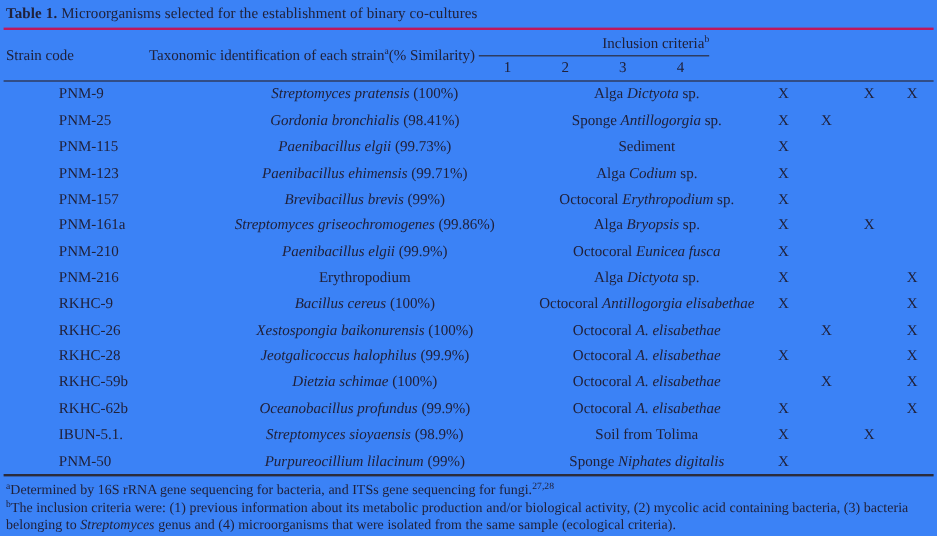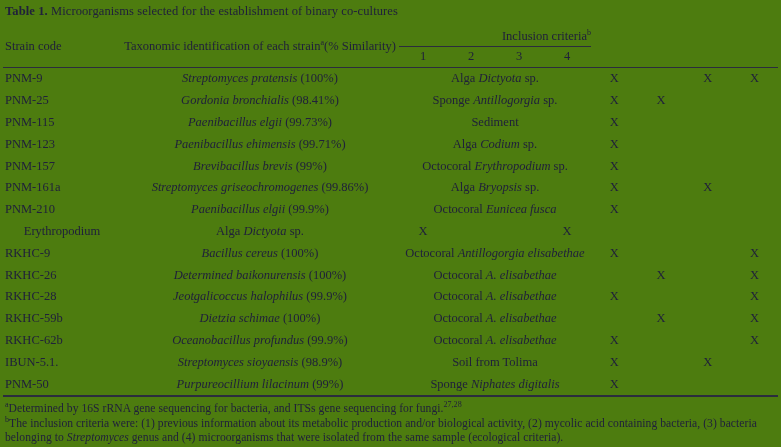--- a/index.html
+++ b/index.html
@@ -1,29 +1,29 @@
 <!DOCTYPE html>
 <html><head>
 <meta charset="utf-8">
 <style>
   html,body{margin:0;padding:0;background:#ffffff;}
   .page{
     position:relative;
     width:781px;height:447px;
     box-sizing:border-box;
-    background:#4d7c0f;
+    background:#3b82f6;
     color:#20213a;
     font-family:"Liberation Serif", serif;
     font-size:12.5px;
     padding:3px 3px 0 3px;
     overflow:hidden;
   }
   .caption{padding:1px 1px 4px 2px;letter-spacing:0.1px;}
   .caption b{font-weight:bold;}
-  .tbl{border-top:2px solid #4d7c0f;border-bottom:2px solid #2b2c3d;}
+  .tbl{border-top:2px solid #be185d;border-bottom:2px solid #2b2c3d;}
   .thead{
     display:grid;
     grid-template-columns:118px 278px 192px 1fr;
     border-bottom:1.5px solid #2b2c3d;
     min-height:42px;
   }
   .hc{display:flex;align-items:center;justify-content:center;text-align:center;line-height:15px;}
   .hc.strain{justify-content:flex-start;padding-left:2px;text-align:left;}
   .hc.taxon{flex-direction:row;}
   .hc.criteria{flex-direction:column;justify-content:flex-end;padding:0;align-items:stretch;}
@@ -32,20 +32,21 @@
     display:grid;grid-template-columns:repeat(4,1fr);
     border-top:1px solid #2b2c3d;
     padding:2px 0 3px 0;
   }
   .crit-nums .cn{text-align:center;}
   .tbody .trow{
     display:grid;
     grid-template-columns:118px 278px 192px 1fr;
     height:21.8px;
     align-items:center;
+    margin-left:44px;
   }
   .c.strain{padding-left:2px;}
   .c.taxon,.c.source{text-align:center;white-space:nowrap;}
   .c.crit{display:grid;grid-template-columns:repeat(4,1fr);align-self:stretch;align-items:center;}
   .c.crit .cc{text-align:center;}
   .footnotes{padding:5px 2px 0 2px;font-size:11.6px;line-height:14.6px;letter-spacing:0.05px;}
   sup{font-size:8px;line-height:0;vertical-align:super;}
   i{}
 </style>
 </head>
@@ -146,20 +147,21 @@
           <div class="c taxon"><i>Paenibacillus elgii</i><span> (99.9%)</span></div>
           <div class="c source"><span>Octocoral </span><i>Eunicea fusca</i></div>
           <div class="c crit">
             <div class="cc">X</div>
             <div class="cc"></div>
             <div class="cc"></div>
             <div class="cc"></div>
           </div>
         </div>
         <div class="trow">
+          <div class="c strain">PNM-216</div>
           <div class="c taxon"><span>Erythropodium</span></div>
           <div class="c source"><span>Alga </span><i>Dictyota</i><span> sp.</span></div>
           <div class="c crit">
             <div class="cc">X</div>
             <div class="cc"></div>
             <div class="cc"></div>
             <div class="cc">X</div>
           </div>
         </div>
         <div class="trow">
@@ -168,21 +170,21 @@
           <div class="c source"><span>Octocoral </span><i>Antillogorgia elisabethae</i></div>
           <div class="c crit">
             <div class="cc">X</div>
             <div class="cc"></div>
             <div class="cc"></div>
             <div class="cc">X</div>
           </div>
         </div>
         <div class="trow">
           <div class="c strain">RKHC-26</div>
-          <div class="c taxon"><i>Determined baikonurensis</i><span> (100%)</span></div>
+          <div class="c taxon"><i>Xestospongia baikonurensis</i><span> (100%)</span></div>
           <div class="c source"><span>Octocoral </span><i>A. elisabethae</i></div>
           <div class="c crit">
             <div class="cc"></div>
             <div class="cc">X</div>
             <div class="cc"></div>
             <div class="cc">X</div>
           </div>
         </div>
         <div class="trow">
           <div class="c strain">RKHC-28</div>

